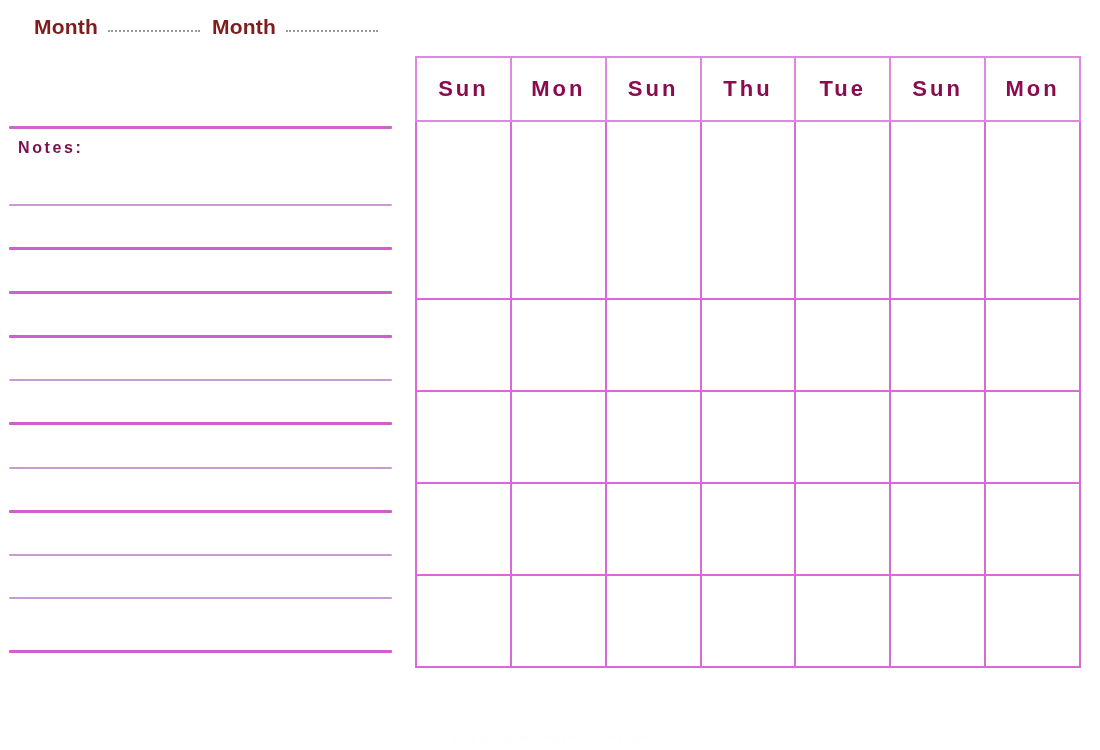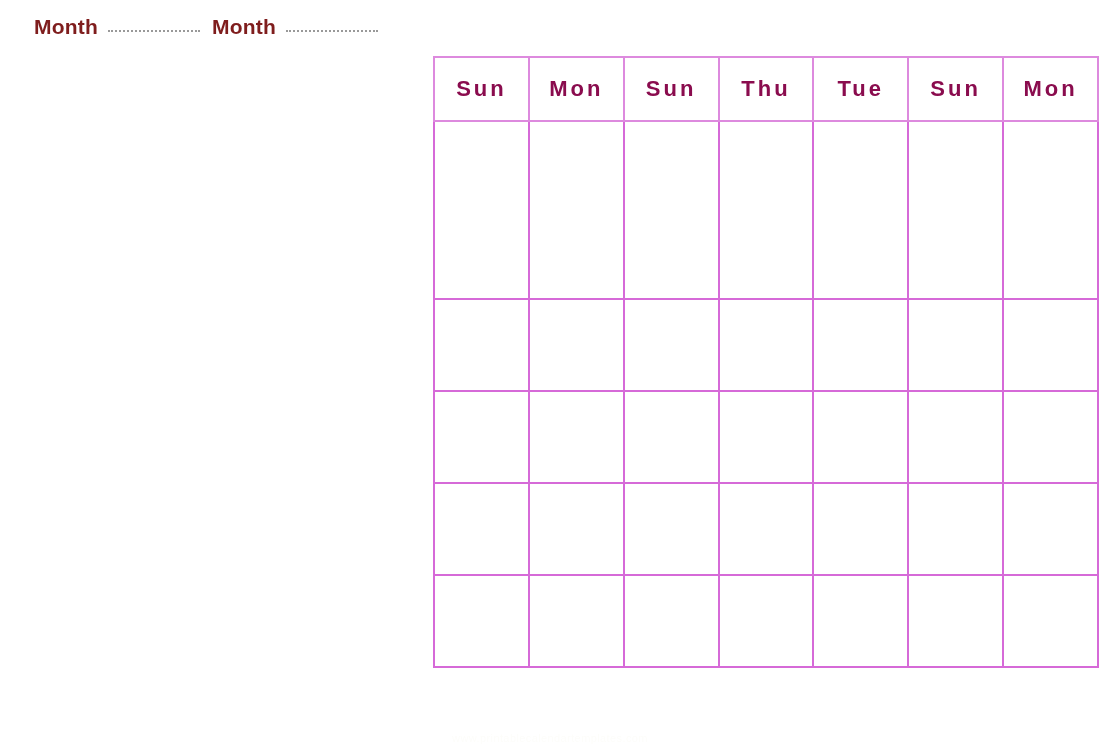--- a/index.html
+++ b/index.html
@@ -91,21 +91,21 @@
     background: #cf5fcf;
   }
   .note-line.thin {
     height: 2px;
     background: #c79cd0;
   }
 
   
   .calendar {
     position: absolute;
-    left: 433px;
+    left: 415px;
     top: 56px;
     width: 666px;
     height: 598px;
   }
   .cal-table {
     width: 666px;
     height: 598px;
     border-collapse: collapse;
     table-layout: fixed;
   }
@@ -147,20 +147,37 @@
 
 <div class="page">
 
   <div class="header-row">
     <span class="field-label">Month</span>
     <span class="dotted-fill month-fill" title=""></span>
     <span class="field-label">Month</span>
     <span class="dotted-fill year-fill" title=""></span>
   </div>
 
+  <div class="notes-panel">
+    <div class="notes-top-rule"></div>
+    <div class="notes-title">Notes:</div>
+    <div id="notes-lines">
+        <div class="note-line thin" style="top: 84px;"></div>
+        <div class="note-line thick" style="top: 127px;"></div>
+        <div class="note-line thick" style="top: 171px;"></div>
+        <div class="note-line thick" style="top: 215px;"></div>
+        <div class="note-line thin" style="top: 259px;"></div>
+        <div class="note-line thick" style="top: 302px;"></div>
+        <div class="note-line thin" style="top: 347px;"></div>
+        <div class="note-line thick" style="top: 390px;"></div>
+        <div class="note-line thin" style="top: 434px;"></div>
+        <div class="note-line thin" style="top: 477px;"></div>
+        <div class="note-line thick" style="top: 530px;"></div>
+      </div>
+  </div>
 
   <div class="calendar">
     <table class="cal-table">
       <thead>
         <tr id="cal-head-row">
             <th><span>Sun</span></th>
             <th><span>Mon</span></th>
             <th><span>Sun</span></th>
             <th><span>Thu</span></th>
             <th><span>Tue</span></th>

